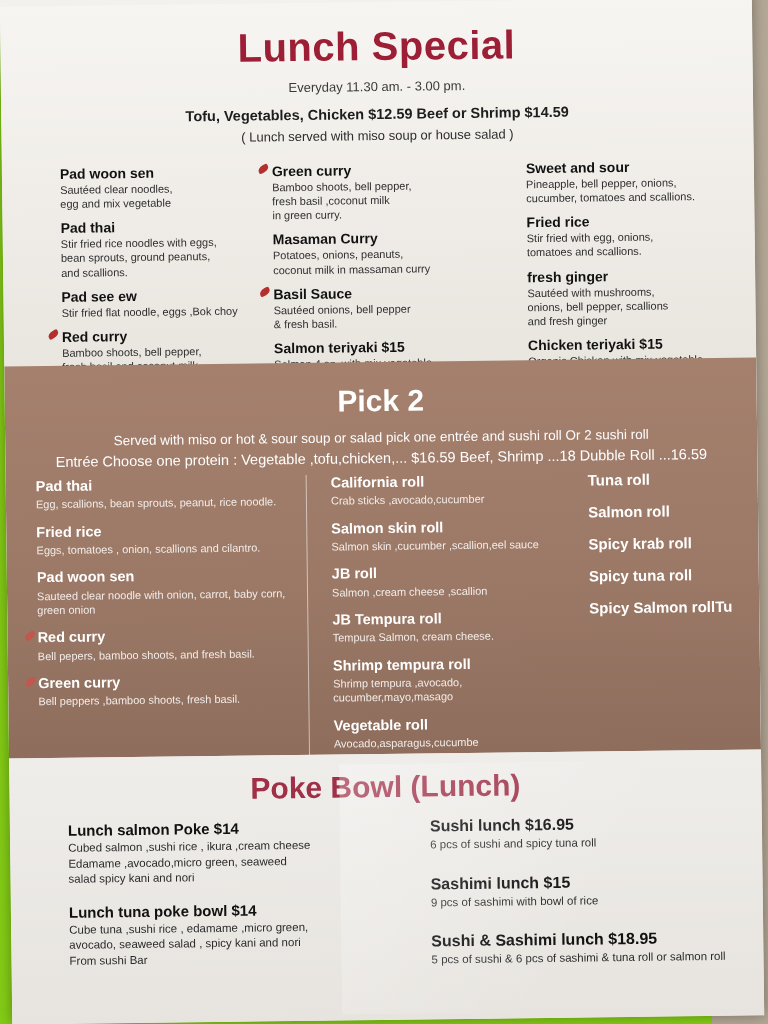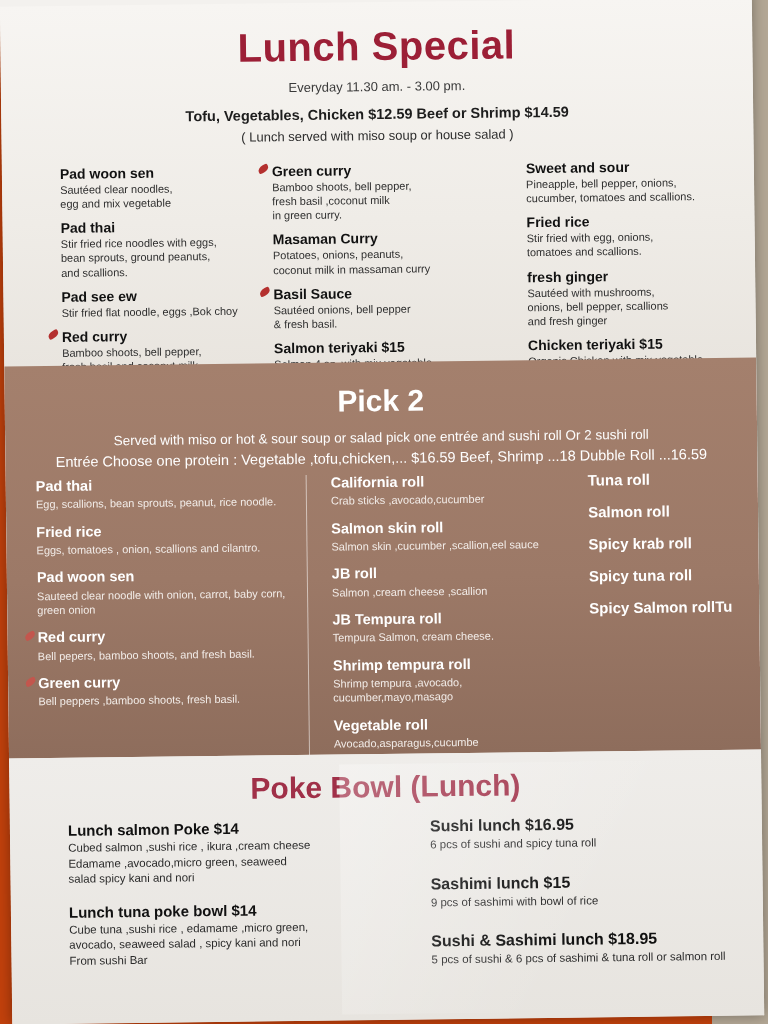--- a/index.html
+++ b/index.html
@@ -10,21 +10,21 @@
   body {
     width: 768px;
     height: 1024px;
     overflow: hidden;
     font-family: "Liberation Sans", sans-serif;
   }
   #menu-page {
     position: relative;
     width: 712px;
     height: 1024px;
-    background: #c2410c;
+    background: #84cc16;
   }
   
   .sheet {
     position: absolute;
     left: 6px;
     top: -6px;
     width: 752px;
     height: 1026px;
     background: #f3f1ee;
     transform: rotate(-0.7deg);

